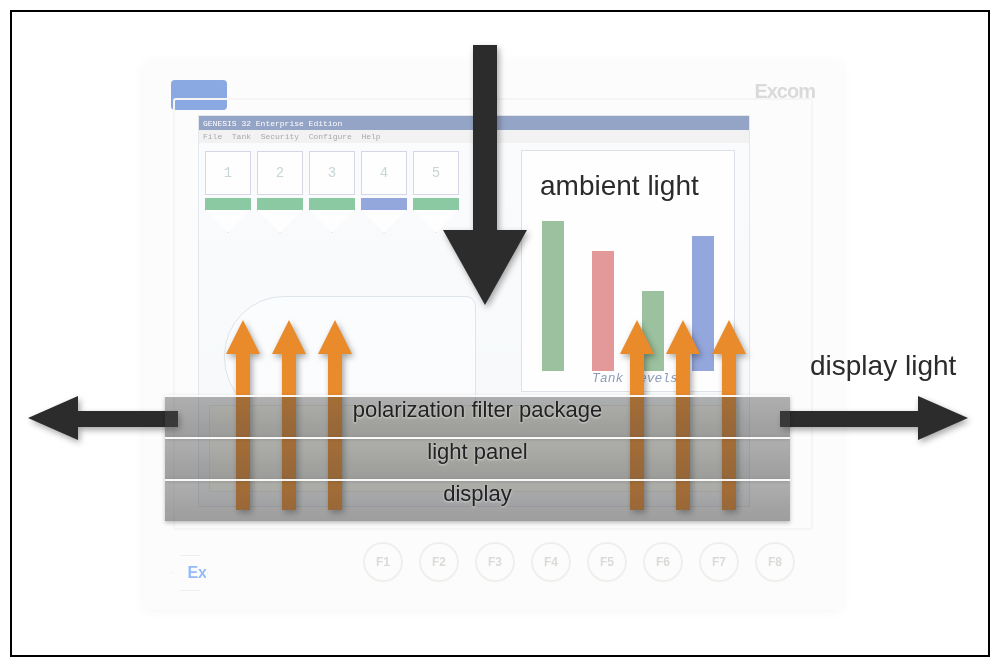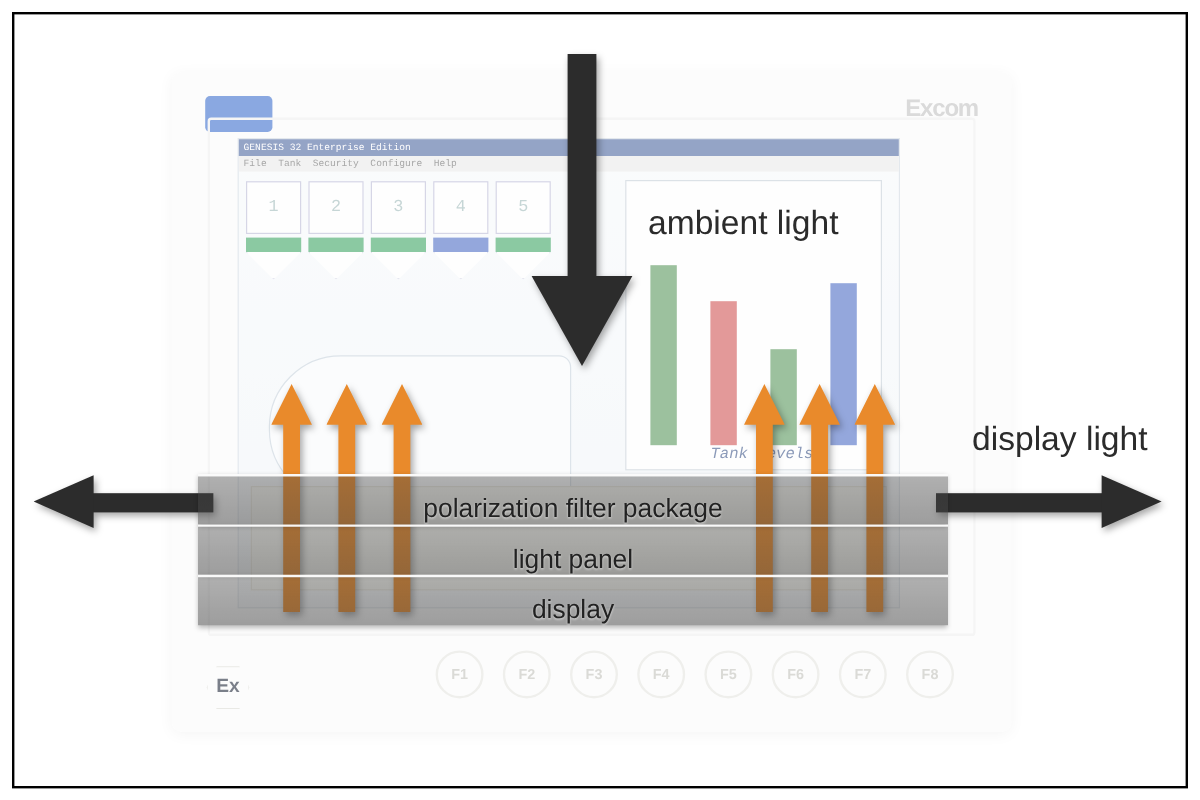--- a/index.html
+++ b/index.html
@@ -63,41 +63,41 @@
   .logo-stahl{
     position:absolute;left:28px;top:20px;width:56px;height:30px;
     border-radius:4px;background:#2b62c9;
   }
   .logo-excom{
     position:absolute;right:28px;top:20px;font-weight:bold;color:#bcbcbc;
     font-size:20px;letter-spacing:-1px;
   }
   .logo-ex{
     position:absolute;left:28px;bottom:18px;width:34px;height:34px;
-    border:2px solid #d8d8d1;color:#0f172a;font-weight:bold;
-    font-size:16px;display:flex;align-items:center;justify-content:center;
+    border:2px solid #d8d8d1;color:#3b82f6;font-weight:bold;
+    font-size:16px;display:flex;align-items:center;justify-content:flex-end;
     transform:rotate(0deg);
     clip-path:polygon(25% 3%,75% 3%,97% 50%,75% 97%,25% 97%,3% 50%);
   }
   .fkeys{position:absolute;right:48px;bottom:28px;display:flex;gap:16px;font-weight:bold;}
   .fkey{width:36px;height:36px;border:2px solid #e3e3de;border-radius:50%;
     display:flex;align-items:center;justify-content:center;
     color:#bdbdb6;font-size:12px;}
   
   .label{
     position:absolute;
     font-size:28px;color:#2b2b2b;
     white-space:nowrap;
     text-shadow:0 1px 2px rgba(255,255,255,.8);
   }
   .layers{
     position:absolute;left:165px;top:395px;width:625px;
   }
   .layer{
-    height:40px;display:flex;align-items:flex-end;justify-content:center;
+    height:40px;display:flex;align-items:flex-start;justify-content:center;
     color:#222;font-size:22px;
     border-top:2px solid rgba(255,255,255,.95);
     box-shadow:0 2px 4px rgba(0,0,0,.25);
     background:linear-gradient(rgba(70,70,70,.42),rgba(70,70,70,.52));
   }
   .layer:first-child{border-top:2px solid rgba(255,255,255,.95);}
   .layer span{filter:drop-shadow(0 1px 1px rgba(255,255,255,.6));}
   
   .arrow{position:absolute;}
   .arrow svg{display:block;filter:drop-shadow(2px 3px 3px rgba(0,0,0,.35));}

